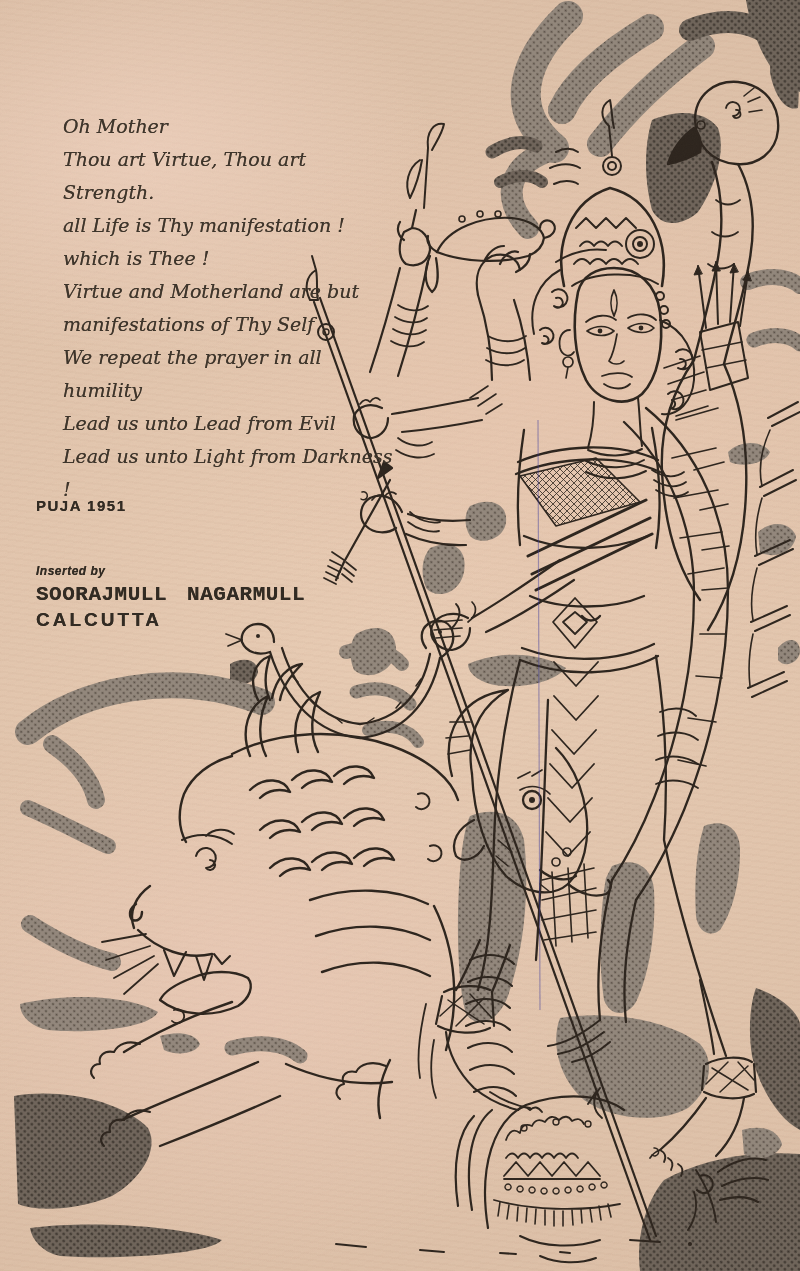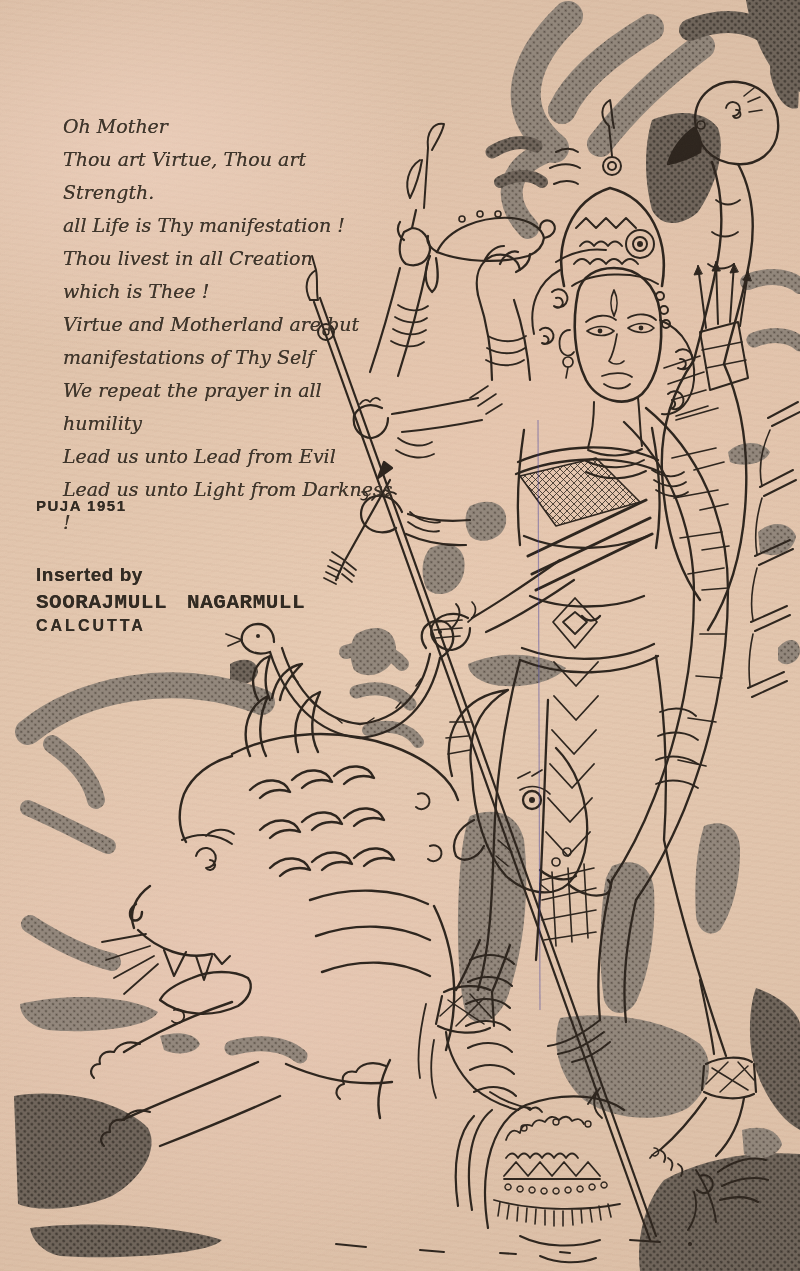--- a/index.html
+++ b/index.html
@@ -29,31 +29,32 @@
   }
   .imprint{
     position:absolute;left:36px;top:497px;width:300px;
     text-align:left;color:#322b23;
   }
   .occasion{
     font-weight:bold;font-size:15px;letter-spacing:1.5px;
     text-shadow:0 0 .5px rgba(50,43,35,.9);
   }
   .inserted-by{
-    margin-top:50px;font-weight:bold;font-size:19px;letter-spacing:.5px;
+    margin-top:50px;font-weight:bold;font-size:12px;letter-spacing:.5px;
     text-shadow:0 0 .4px rgba(50,43,35,.9);
+    font-style:italic;
   }
   .company{
     margin-top:5px;font-weight:bold;font-size:21px;letter-spacing:.5px;word-spacing:7px;
     white-space:nowrap;
     text-shadow:0 0 .6px rgba(50,43,35,.9);
     font-family:Liberation Mono, monospace;
   }
   .city{
-    margin-top:3px;font-weight:bold;font-size:16px;letter-spacing:3px;
+    margin-top:3px;font-weight:bold;font-size:19px;letter-spacing:3px;
     text-shadow:0 0 .4px rgba(50,43,35,.9);
   }
 </style>
 </head>
 <body>
 
 <div class="page">
 
   <svg class="illustration" width="800" height="1271" viewBox="0 0 800 1271" xmlns="http://www.w3.org/2000/svg">
     <defs>
@@ -409,21 +410,20 @@
 
     <path d="M538,420 L540,1010" stroke="#3a3aa0" stroke-width="1.2" opacity="0.45" fill="none"></path>
 
     <rect width="800" height="1271" filter="url(#grain)" opacity="0.55"></rect>
   </svg>
 
   <div class="poem">
     <div class="poem-line">Oh Mother</div>
     <div class="poem-line">Thou art Virtue, Thou art Strength.</div>
     <div class="poem-line">all Life is Thy manifestation !</div>
-    <div class="poem-line">Thou livest in all Creation</div>
     <div class="poem-line">which is Thee !</div>
     <div class="poem-line">Virtue and Motherland are but</div>
     <div class="poem-line">manifestations of Thy Self</div>
     <div class="poem-line">We repeat the prayer in all</div>
     <div class="poem-line">humility</div>
     <div class="poem-line">Lead us unto Lead from Evil</div>
     <div class="poem-line">Lead us unto Light from Darkness !</div>
   </div>
 
   <div class="imprint">

